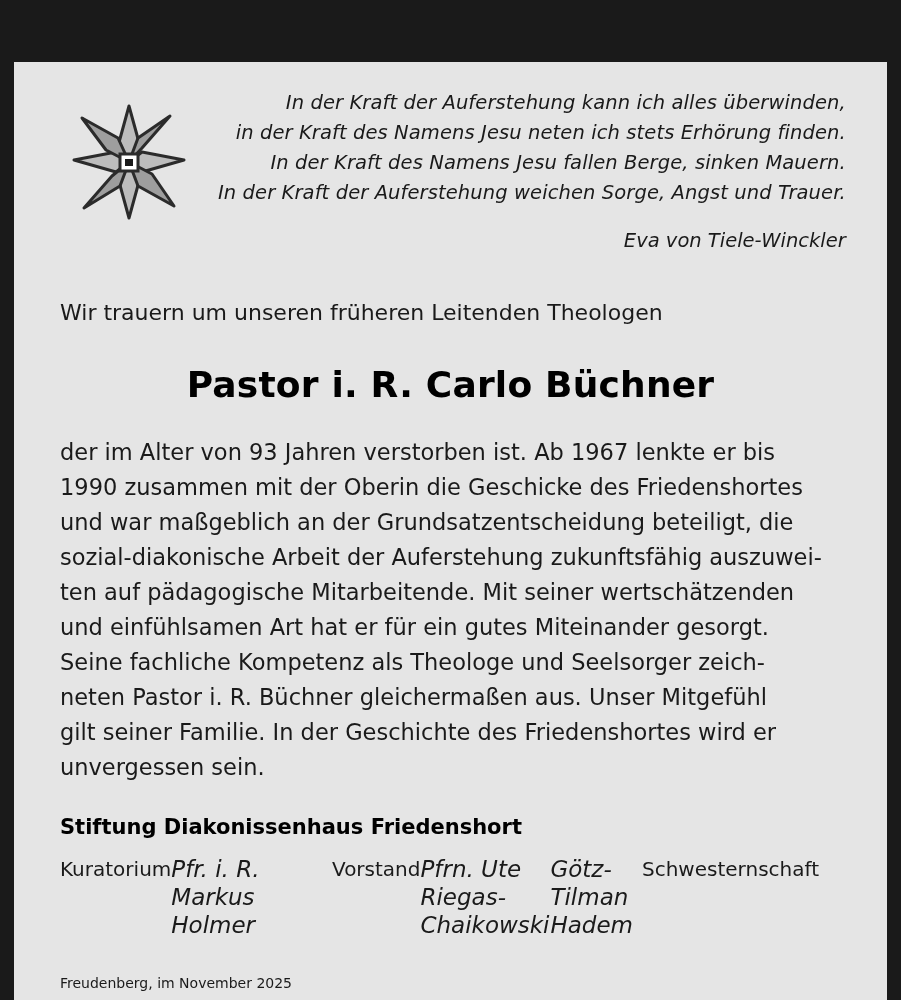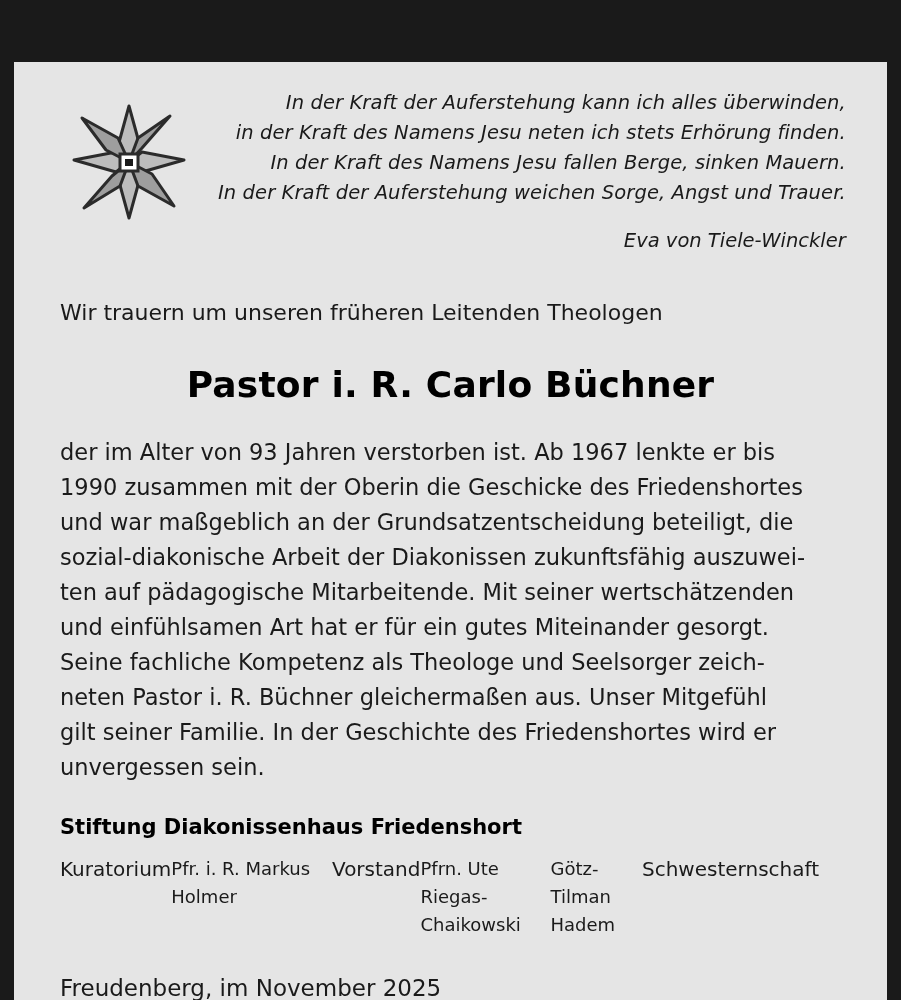--- a/index.html
+++ b/index.html
@@ -116,27 +116,28 @@
   }
   .sig-col.c1 { width: 272px; }
   .sig-col.c2 { width: 310px; }
   .sig-col.c3 { width: auto; gap: 37px; }
   .sig-role {
     font-size: 20px;
     line-height: 29px;
     color: #1a1a1a;
   }
   .sig-person {
-    font-size: 18px;
+    font-size: 23px;
     line-height: 28px;
     color: #1a1a1a;
+    font-style: italic;
   }
 
   .place-date {
-    font-size: 23px;
+    font-size: 14px;
     margin-top: 36px;
     margin-left: 2px;
     color: #1a1a1a;
   }
 </style>
 </head>
 <body>
 
 <div class="obituary">
   <div class="inner">
@@ -171,21 +172,21 @@
     </div>
 
     <div class="intro">Wir trauern um unseren früheren Leitenden Theologen</div>
 
     <div class="deceased-name">Pastor i. R. Carlo Büchner</div>
 
     <div class="body-text">
       <span class="ln">der im Alter von 93 Jahren verstorben ist. Ab 1967 lenkte er bis</span>
       <span class="ln">1990 zusammen mit der Oberin die Geschicke des Friedenshortes</span>
       <span class="ln">und war maßgeblich an der Grundsatzentscheidung beteiligt, die</span>
-      <span class="ln">sozial-diakonische Arbeit der Diakonissen zukunftsfähig auszuwei-</span>
+      <span class="ln">sozial-diakonische Arbeit der Auferstehung zukunftsfähig auszuwei-</span>
       <span class="ln">ten auf pädagogische Mitarbeitende. Mit seiner wertschätzenden</span>
       <span class="ln">und einfühlsamen Art hat er für ein gutes Miteinander gesorgt.</span>
       <span class="ln">Seine fachliche Kompetenz als Theologe und Seelsorger zeich-</span>
       <span class="ln">neten Pastor i. R. Büchner gleichermaßen aus. Unser Mitgefühl</span>
       <span class="ln">gilt seiner Familie. In der Geschichte des Friedenshortes wird er</span>
       <span class="ln">unvergessen sein.</span>
     </div>
 
     <div class="org-name">Stiftung Diakonissenhaus Friedenshort</div>
 

